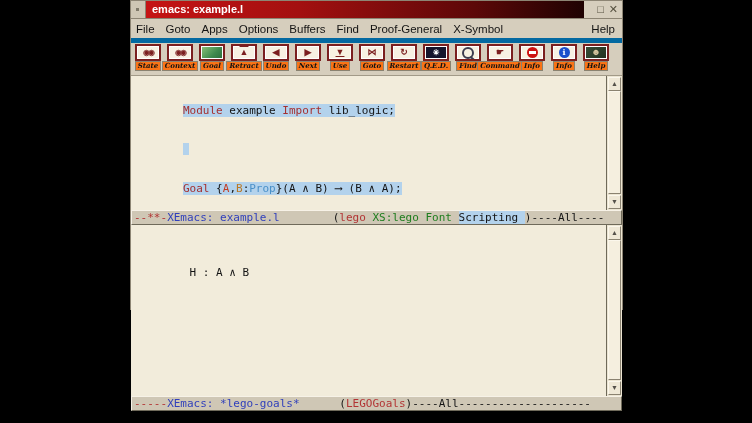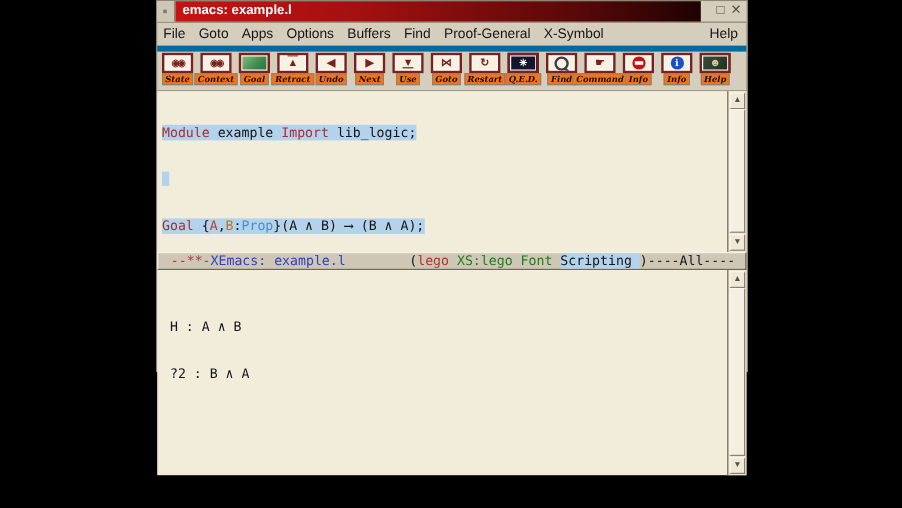--- a/index.html
+++ b/index.html
@@ -48,21 +48,21 @@
   .stop-circle .stop-bar{position:absolute;left:2px;top:4px;width:7px;height:3px;background:#fff;}
   .info-circle{width:11px;height:11px;border-radius:50%;background:#1a4fcc;color:#fff;
                font-size:8px;font-weight:bold;line-height:11px;text-align:center;display:inline-block;
                font-family:"DejaVu Serif",serif;}
   
   .pane{display:flex;background:#f2ecdb;}
   .pane.main{flex:0 0 134px;height:134px;}
   .pane.goals{flex:0 0 171px;height:171px;}
   .textarea{flex:1;overflow:hidden;cursor:text;}
   .code{font-family:"DejaVu Sans Mono","DejaVu Sans",monospace;font-size:11px;
-        line-height:13px;white-space:pre;padding:2px 0 0 4px;color:#141414;}
+        line-height:13px;white-space:pre;padding:2px 0 0 4px;color:#141414;margin-left:48px;}
   .goalsarea{padding-top:15px;}
   .cline{height:13px;}
   .hl{background:#b3d2ec;}
   .hl-stub{display:inline-block;width:6px;height:12px;background:#b3d2ec;}
   .kw{color:#a53030;}
   .varA{color:#c23b22;}
   .varB{color:#bb7722;}
   .type{color:#4a90c8;}
   
   .scrollbar{flex:0 0 15px;background:#ece5d2;border-left:1px solid #6f6a5a;
@@ -72,21 +72,21 @@
             border:1px solid;border-color:#fbf7ec #8a8270 #8a8270 #fbf7ec;}
   .sb-arrow.up{top:1px;}
   .sb-arrow.down{bottom:1px;}
   .sb-thumb{position:absolute;left:1px;right:1px;top:15px;bottom:16px;
             background:#f5efdf;border:1px solid;border-color:#fbf7ec #8a8270 #8a8270 #fbf7ec;}
   
   .modeline{height:15px;flex:0 0 15px;background:#cfc7b5;
             border:1px solid;border-color:#f7f2e7 #6f6a5a #6f6a5a #f7f2e7;
             font-family:"DejaVu Sans Mono","DejaVu Sans",monospace;font-size:11px;
             line-height:13px;white-space:pre;overflow:hidden;color:#141414;
-            box-sizing:border-box;padding-left:2px;text-align:center;}
+            box-sizing:border-box;padding-left:2px;}
   .ml-red{color:#b23434;}
   .ml-blue{color:#3140bb;}
   .ml-green{color:#1e7d1e;}
   .ml-hl{background:#b3d2ec;color:#141414;}
   
   .echo{flex:1;background:#f2ecdb;}
 </style>
 </head>
 <body>
 
@@ -205,25 +205,25 @@
       <div class="sb-thumb"></div>
       <div class="sb-arrow down">▼</div>
     </div>
   </div>
 
   <div class="modeline"><span class="ml-red">--**-</span><span class="ml-blue">XEmacs: example.l</span><span>        </span><span>(</span><span class="ml-red">lego</span><span> </span><span class="ml-green">XS:lego Font</span><span> </span><span class="ml-hl">Scripting </span><span>)----All----</span></div>
 
   <div class="pane goals">
     <div class="textarea code goalsarea">
       <div class="cline"><span> H : A ∧ B</span><span class="type"></span></div>
-      <div class="cline"><span> ?2 : B ∧ A</span><span class="type"></span></div>
     </div>
     <div class="scrollbar">
       <div class="sb-arrow up">▲</div>
       <div class="sb-thumb"></div>
       <div class="sb-arrow down">▼</div>
     </div>
   </div>
 
+  <div class="modeline"><span class="ml-red">-----</span><span class="ml-blue">XEmacs: *lego-goals*</span><span>      </span><span>(</span><span class="ml-red">LEGOGoals</span><span>)----All--------------------</span></div>
 
   <div class="echo"></div>
 
 </div>
 
 </body></html>

